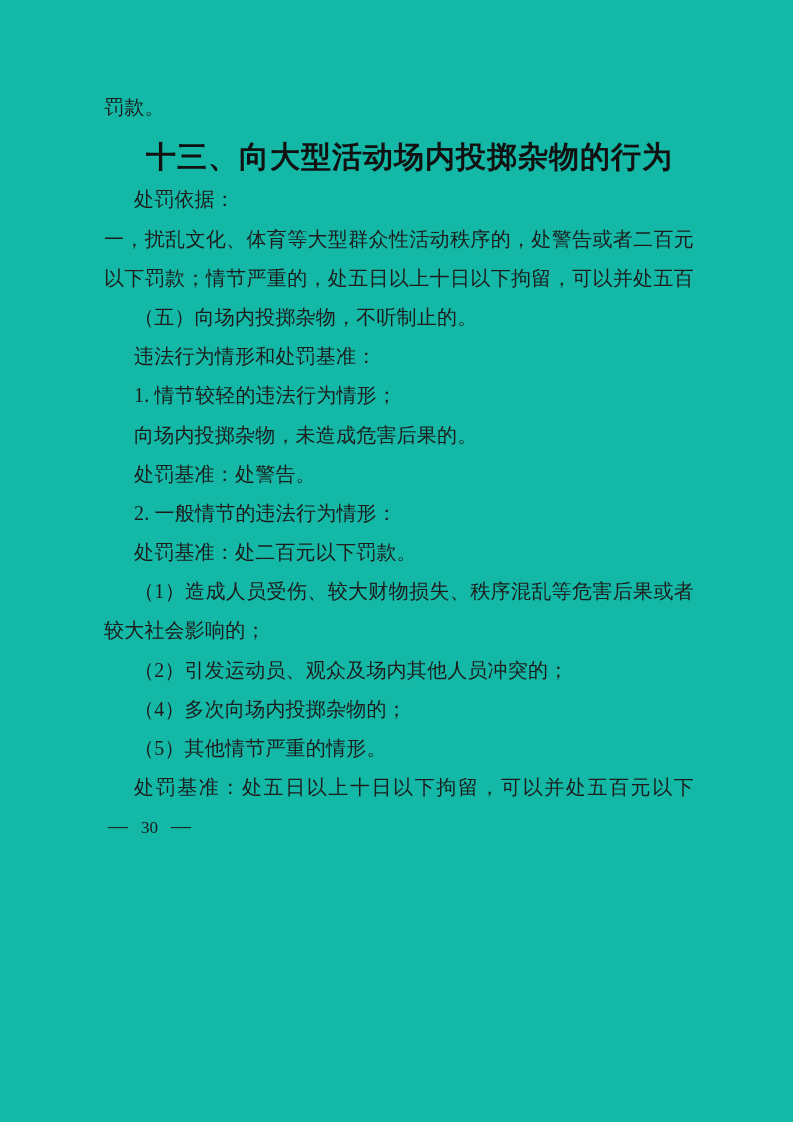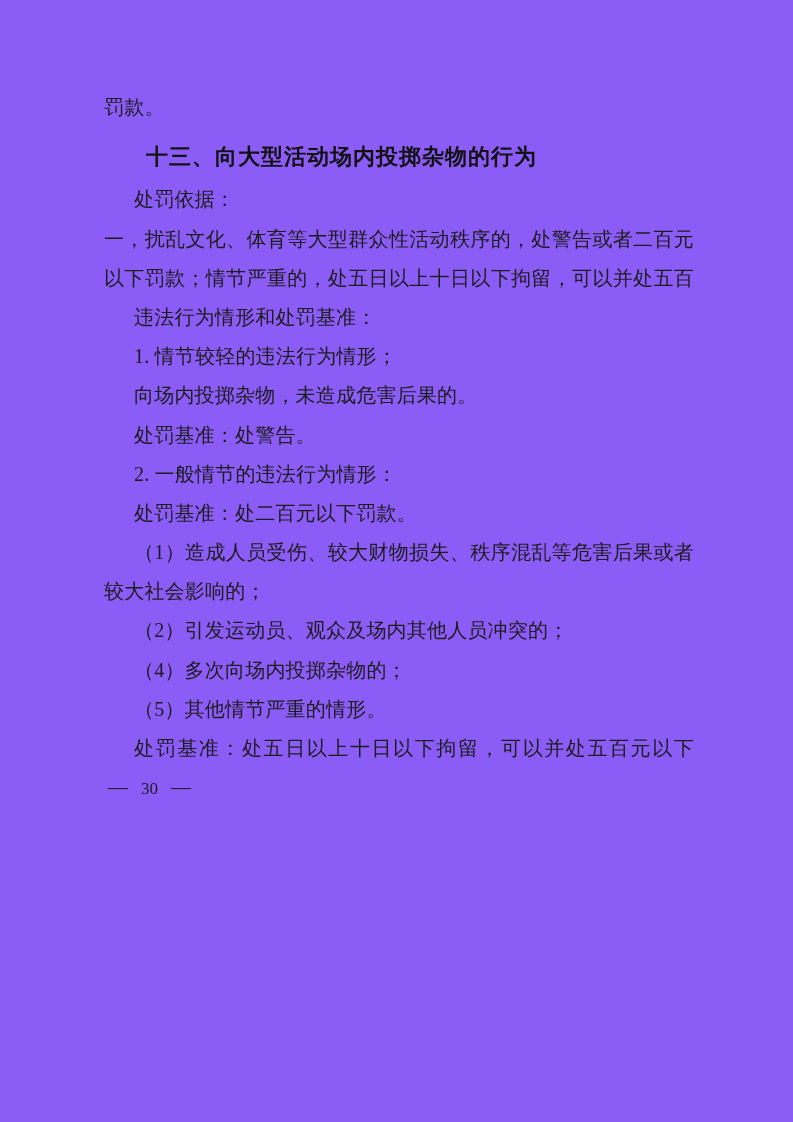--- a/index.html
+++ b/index.html
@@ -4,21 +4,21 @@
 <style>
   html, body {
     margin: 0;
     padding: 0;
     background: #ffffff;
   }
   .page {
     position: relative;
     width: 793px;
     height: 1122px;
-    background: #8b5cf6;
+    background: #14b8a6;
     overflow: hidden;
     font-family: "Liberation Serif", serif;
     color: #1c1c1c;
   }
   .doc {
     position: absolute;
     left: 104px;
     top: 88px;
     width: 590px;
   }
@@ -32,21 +32,21 @@
   }
   .indent { text-indent: 30px; }
   .fill {
     white-space: normal;
     text-align: justify;
     text-align-last: justify;
   }
   .heading {
     font-family: "Liberation Sans", sans-serif;
     font-weight: bold;
-    font-size: 22px;
+    font-size: 30px;
     letter-spacing: 1px;
     color: #111111;
     text-indent: 42px;
     margin-top: 10px;
     margin-bottom: 4px;
   }
   .footer-line {
     height: 39.2px;
     line-height: 39.2px;
     font-size: 20px;
@@ -62,20 +62,21 @@
 <div class="page">
   <div class="doc">
 
     <div class="line flush">罚款。</div>
 
     <div class="line heading">十三、向大型活动场内投掷杂物的行为</div>
 
     <div class="line indent">处罚依据：</div>
     <div class="line fill">一，扰乱文化、体育等大型群众性活动秩序的，处警告或者二百元</div>
     <div class="line fill">以下罚款；情节严重的，处五日以上十日以下拘留，可以并处五百</div>
+    <div class="line indent">（五）向场内投掷杂物，不听制止的。</div>
     <div class="line indent">违法行为情形和处罚基准：</div>
     <div class="line indent">1. 情节较轻的违法行为情形；</div>
     <div class="line indent">向场内投掷杂物，未造成危害后果的。</div>
     <div class="line indent">处罚基准：处警告。</div>
     <div class="line indent">2. 一般情节的违法行为情形：</div>
     <div class="line indent">处罚基准：处二百元以下罚款。</div>
     <div class="line indent fill">（1）造成人员受伤、较大财物损失、秩序混乱等危害后果或者</div>
     <div class="line">较大社会影响的；</div>
     <div class="line indent">（2）引发运动员、观众及场内其他人员冲突的；</div>
     <div class="line indent">（4）多次向场内投掷杂物的；</div>

